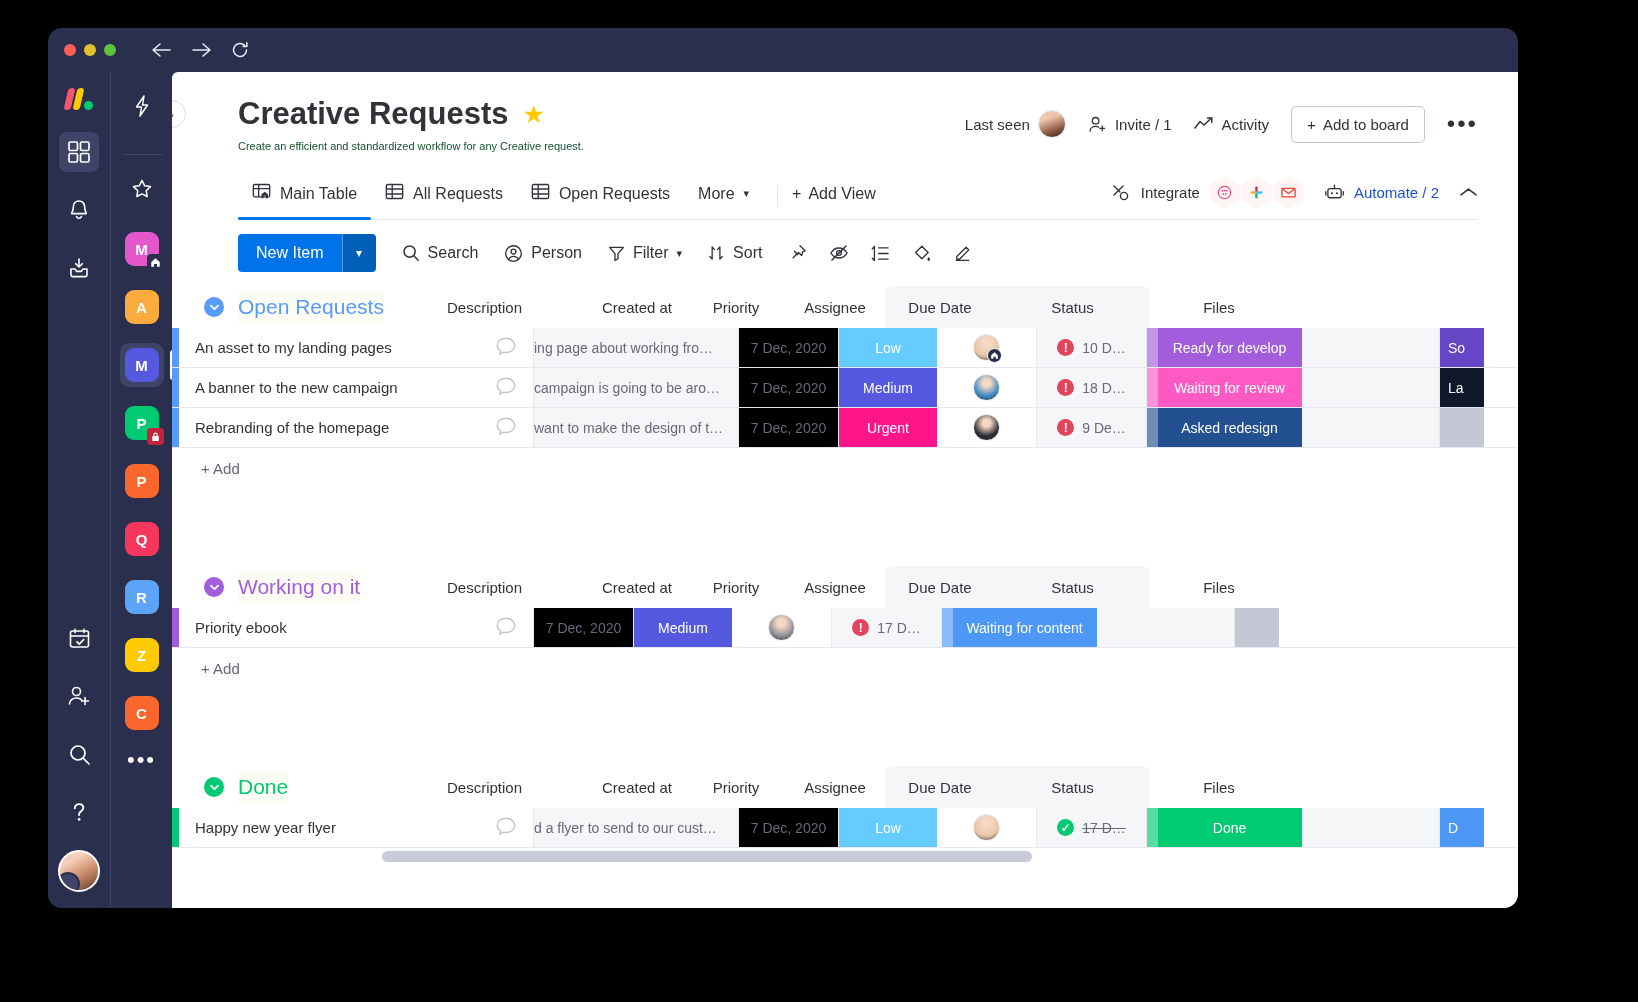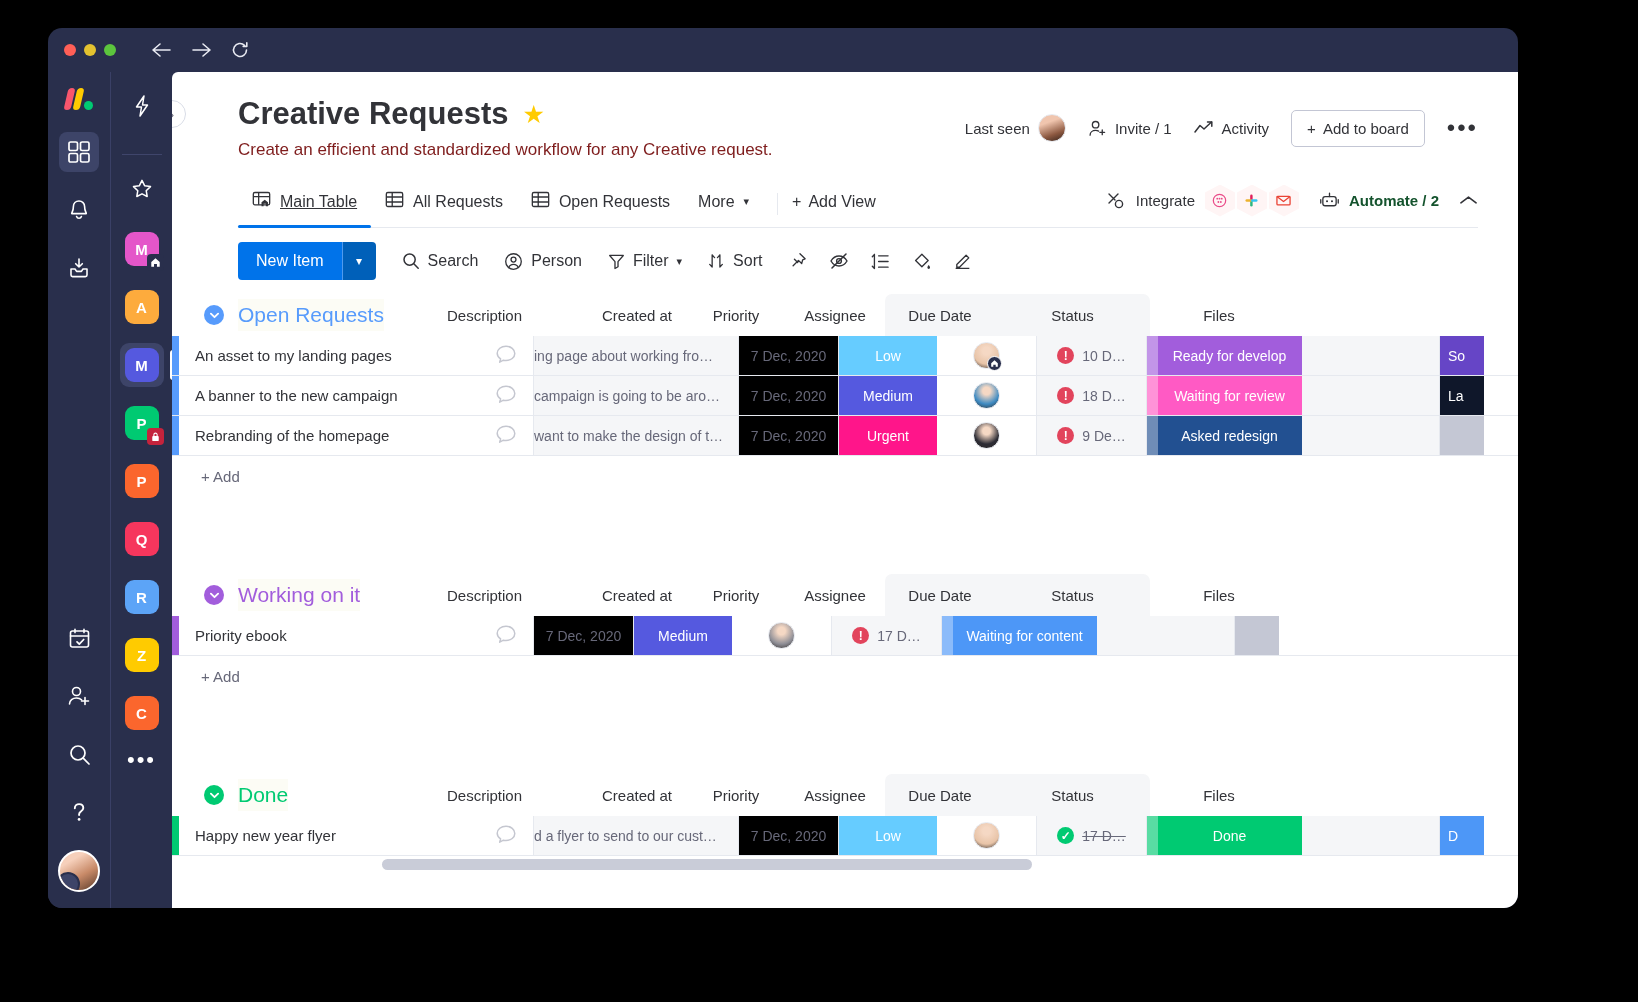--- a/index.html
+++ b/index.html
@@ -98,21 +98,21 @@
     background: #fff; border: 1px solid #d8dce6;
     display: flex; align-items: center; justify-content: center;
     color: #676879; font-size: 13px; z-index: 9; cursor: pointer;
   }
 
   .board-head { padding: 24px 40px 0 66px; }
   .title-row { display: flex; align-items: center; justify-content: space-between; }
   .title-left { display: flex; align-items: center; gap: 14px; }
   .board-title { font-size: 31px; font-weight: bold; color: #323338; }
   .star { color: #ffcb00; font-size: 25px; }
-  .subtitle { margin-top: 8px; font-size: 17px; color: #7f1d1d; }
+  .subtitle { margin-top: 8px; font-size: 11px; color: #14532d; }
 
   .title-right { display: flex; align-items: center; gap: 22px; color: #323338; font-size: 15px; }
   .tr-item { display: flex; align-items: center; gap: 8px; cursor: pointer; }
   .mini-av {
     width: 28px; height: 28px; border-radius: 50%;
     background: linear-gradient(160deg,#f0c5ae 30%,#8c5840 70%,#36241c 100%);
     border: 1px solid #e6e9ef;
   }
   .add-board-btn {
     border: 1px solid #c3c6d4; border-radius: 5px;
@@ -125,37 +125,37 @@
     display: flex; align-items: center; justify-content: space-between;
     margin-top: 20px; border-bottom: 1px solid #e6e9ef;
     padding-right: 0;
   }
   .tabs { display: flex; align-items: center; }
   .tab {
     display: flex; align-items: center; gap: 9px;
     padding: 10px 14px 14px; font-size: 16px; color: #323338;
     cursor: pointer; position: relative;
   }
-  .tab.active { font-weight: normal; text-decoration: underline; }
+  .tab.active { font-weight: normal; }
   .tab.active::after {
     content: ''; position: absolute; left: 0; right: 0; bottom: -1px;
     height: 3px; background: #0073ea; border-radius: 2px;
   }
   .tab-sep { width: 1px; height: 22px; background: #e6e9ef; margin: 0 14px; }
   .add-view { display: flex; align-items: center; gap: 7px; font-size: 16px; color: #323338; cursor: pointer; padding-bottom: 4px;}
 
   .tabs-right { display: flex; align-items: center; gap: 20px; padding-bottom: 6px; }
   .integrate { display: flex; align-items: center; gap: 10px; font-size: 15px; color: #323338; cursor: pointer;}
   .hexes { display: flex; gap: 2px; }
   .hex {
     width: 30px; height: 32px; display: flex; align-items: center; justify-content: center;
     background: #fff5f5;
     clip-path: polygon(50% 0%, 100% 25%, 100% 75%, 50% 100%, 0% 75%, 0% 25%);
   }
-  .automate { display: flex; align-items: center; gap: 9px; font-size: 15px; color: #14532d; cursor:pointer;font-weight:bold; }
+  .automate { display: flex; align-items: center; gap: 9px; font-size: 15px; color: #1d4ed8; cursor:pointer; }
   .chev-up { color: #323338; cursor: pointer; font-size: 14px; }
 
   
   .toolbar {
     display: flex; align-items: center; gap: 0;
     padding: 14px 40px 14px 66px;
   }
   .new-item {
     display: flex; align-items: stretch; border-radius: 4px; overflow: hidden;
     margin-right: 26px; cursor: pointer;

